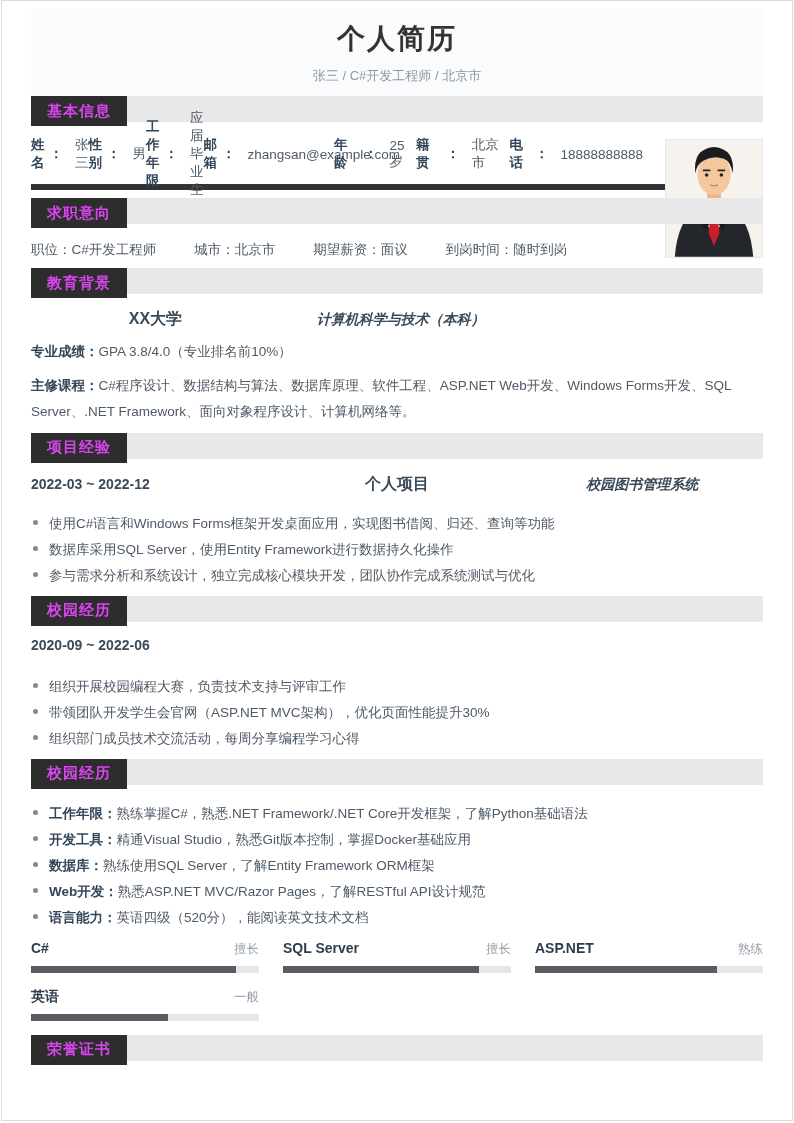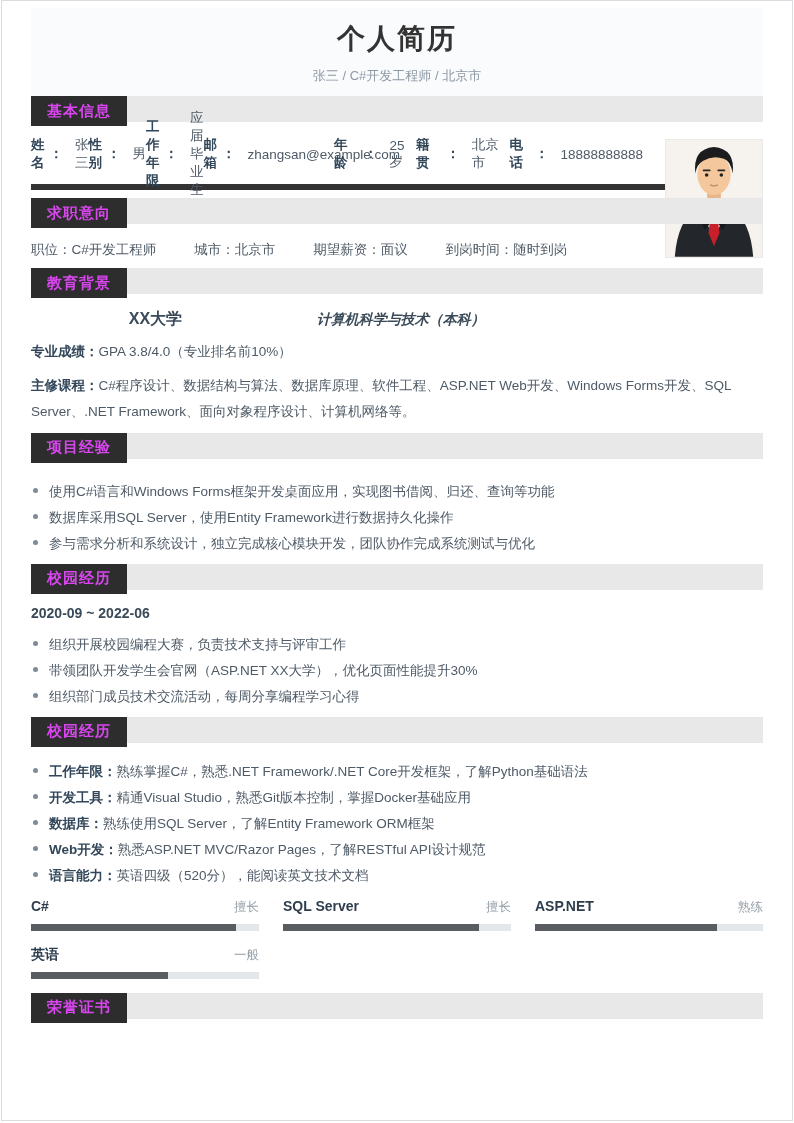--- a/index.html
+++ b/index.html
@@ -48,21 +48,21 @@
   .intent-row{ padding:13px 0 9px; font-size:13.5px; color:#4e5a66; display:flex; }
   .intent-item{ margin-right:38px; }
   
   .block{ padding:11px 0 8px; }
   .triple{ display:flex; align-items:baseline; height:22px; }
   .triple .t-left{ width:33%; font-weight:bold; color:#3a4a58; font-size:14px; }
   .triple .t-mid{ width:34%; text-align:center; font-weight:bold; color:#3a4a58; font-size:16px; }
   .triple .t-right{ width:33%; text-align:center; font-weight:bold; color:#3a4a58; font-size:14px;font-style:italic; }
   .detail-line{ margin-top:8px; font-size:13.5px; line-height:1.92; color:#4e5a66; }
   .detail-line .dlabel{ font-weight:bold; color:#33475b; }
-  .bullets{ margin-top:4px; }
+  .bullets{ margin-top:14px; }
   .bullet{ display:flex; align-items:flex-start; min-height:26px; padding-top:4px; }
   .dot{ flex:0 0 5px; width:5px; height:5px; border-radius:50%; background:#7e8a95; margin:6px 11px 0 2px; }
   .btext{ font-size:13.5px; color:#4e5a66; line-height:1.5; }
   .btext .blabel{ font-weight:bold; color:#33475b; }
   
   .bars{ display:grid; grid-template-columns:repeat(3,1fr); column-gap:24px; row-gap:15px; margin:10px 0 12px; }
   .bar-item{}
   .bar-top{ display:flex; justify-content:space-between; align-items:baseline; }
   .bar-name{ font-size:14px; font-weight:bold; color:#2e3d4d; }
   .bar-level{ font-size:12.5px; color:#939da6; }
@@ -177,20 +177,25 @@
       <div class="detail-line">
         <span class="dlabel">主修课程：</span><span>C#程序设计、数据结构与算法、数据库原理、软件工程、ASP.NET Web开发、Windows Forms开发、SQL Server、.NET Framework、面向对象程序设计、计算机网络等。</span>
       </div>
     </div>
 
     <div class="section-heading">
       <span class="bar"></span>
       <span class="tab">项目经验</span>
     </div>
     <div class="block">
+      <div class="triple">
+        <span class="t-left">2022-03 ~ 2022-12</span>
+        <span class="t-mid">个人项目</span>
+        <span class="t-right">校园图书管理系统</span>
+      </div>
       <div class="bullets">
         <div class="bullet">
           <span class="dot"></span>
           <span class="btext">使用C#语言和Windows Forms框架开发桌面应用，实现图书借阅、归还、查询等功能</span>
         </div>
         <div class="bullet">
           <span class="dot"></span>
           <span class="btext">数据库采用SQL Server，使用Entity Framework进行数据持久化操作</span>
         </div>
         <div class="bullet">
@@ -208,21 +213,21 @@
       <div class="triple">
         <span class="t-left">2020-09 ~ 2022-06</span>
       </div>
       <div class="bullets">
         <div class="bullet">
           <span class="dot"></span>
           <span class="btext">组织开展校园编程大赛，负责技术支持与评审工作</span>
         </div>
         <div class="bullet">
           <span class="dot"></span>
-          <span class="btext">带领团队开发学生会官网（ASP.NET XX大学），优化页面性能提升30%</span>
+          <span class="btext">带领团队开发学生会官网（ASP.NET MVC架构），优化页面性能提升30%</span>
         </div>
         <div class="bullet">
           <span class="dot"></span>
           <span class="btext">组织部门成员技术交流活动，每周分享编程学习心得</span>
         </div>
       </div>
     </div>
 
     <div class="section-heading">
       <span class="bar"></span>

